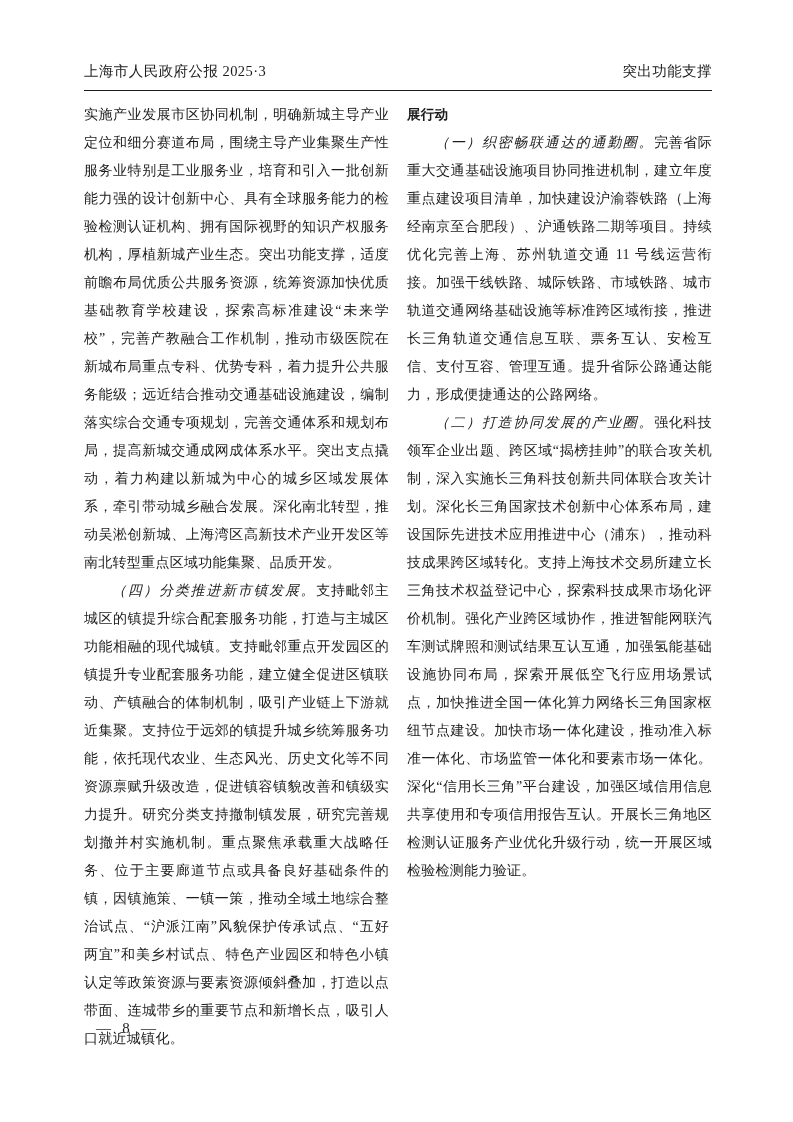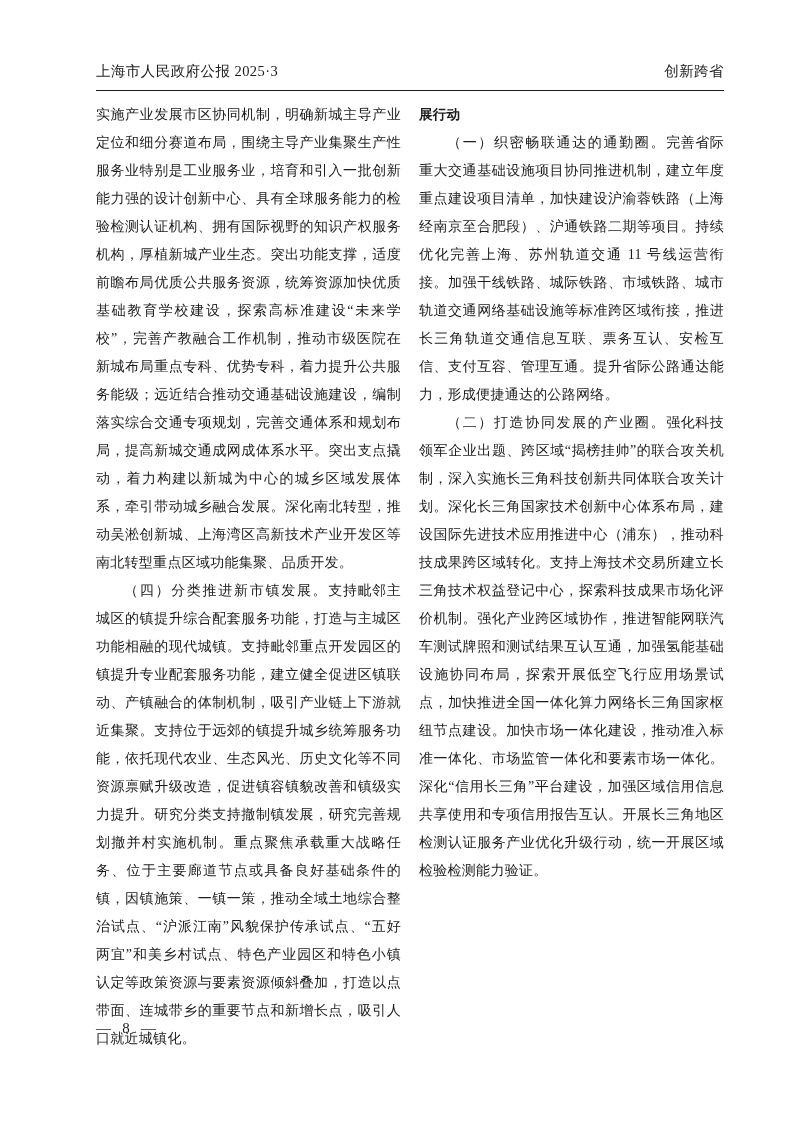--- a/index.html
+++ b/index.html
@@ -8,21 +8,21 @@
     width: 793px;
     height: 1122px;
     margin: 0 auto;
     background: #ffffff;
     font-family: "Liberation Serif", serif;
     color: #1c1c1c;
     overflow: hidden;
   }
   .content {
     position: absolute;
-    left: 96px;
+    left: 84px;
     top: 62px;
     width: 628px;
   }
   .header-row {
     display: flex;
     justify-content: space-between;
     align-items: flex-end;
     font-size: 14.5px;
     padding-bottom: 9px;
     border-bottom: 1.5px solid #1c1c1c;
@@ -36,20 +36,21 @@
   .col {
     width: 305px;
     font-size: 14px;
     line-height: 28px;
     text-align: justify;
   }
   .para { margin: 0; }
   .para.indent { text-indent: 2em; }
   .run-normal { letter-spacing: 0.02em; }
   .run-kai {
+    font-style: italic;
     letter-spacing: 0.10em;
   }
   .run-bold {
     font-family: Liberation Sans, sans-serif;
     font-weight: 700;
     font-size: 13.6px;
     letter-spacing: 0.01em;
   }
   .footer-pageno {
     position: absolute;
@@ -59,21 +60,21 @@
     letter-spacing: 0.25em;
   }
 </style>
 </head>
 <body>
 
 <div class="page">
   <div class="content">
     <div class="header-row">
       <span>上海市人民政府公报 2025·3</span>
-      <span>创新跨省</span>
+      <span>突出功能支撑</span>
     </div>
     <div class="columns">
       <div class="col">
           <p class="para"><span class="run-normal">实施产业发展市区协同机制，明确新城主导产业定位和细分赛道布局，围绕主导产业集聚生产性服务业特别是工业服务业，培育和引入一批创新能力强的设计创新中心、具有全球服务能力的检验检测认证机构、拥有国际视野的知识产权服务机构，厚植新城产业生态。突出功能支撑，适度前瞻布局优质公共服务资源，统筹资源加快优质基础教育学校建设，探索高标准建设“未来学校”，完善产教融合工作机制，推动市级医院在新城布局重点专科、优势专科，着力提升公共服务能级；远近结合推动交通基础设施建设，编制落实综合交通专项规划，完善交通体系和规划布局，提高新城交通成网成体系水平。突出支点撬动，着力构建以新城为中心的城乡区域发展体系，牵引带动城乡融合发展。深化南北转型，推动吴淞创新城、上海湾区高新技术产业开发区等南北转型重点区域功能集聚、品质开发。</span></p>
           <p class="para indent"><span class="run-kai">（四）分类推进新市镇发展。</span><span class="run-normal">支持毗邻主城区的镇提升综合配套服务功能，打造与主城区功能相融的现代城镇。支持毗邻重点开发园区的镇提升专业配套服务功能，建立健全促进区镇联动、产镇融合的体制机制，吸引产业链上下游就近集聚。支持位于远郊的镇提升城乡统筹服务功能，依托现代农业、生态风光、历史文化等不同资源禀赋升级改造，促进镇容镇貌改善和镇级实力提升。研究分类支持撤制镇发展，研究完善规划撤并村实施机制。重点聚焦承载重大战略任务、位于主要廊道节点或具备良好基础条件的镇，因镇施策、一镇一策，推动全域土地综合整治试点、“沪派江南”风貌保护传承试点、“五好两宜”和美乡村试点、特色产业园区和特色小镇认定等政策资源与要素资源倾斜叠加，打造以点带面、连城带乡的重要节点和新增长点，吸引人口就近城镇化。</span></p>
         </div>
       <div class="col">
           <p class="para"><span class="run-bold">展行动</span></p>
           <p class="para indent"><span class="run-kai">（一）织密畅联通达的通勤圈。</span><span class="run-normal">完善省际重大交通基础设施项目协同推进机制，建立年度重点建设项目清单，加快建设沪渝蓉铁路（上海经南京至合肥段）、沪通铁路二期等项目。持续优化完善上海、苏州轨道交通 11 号线运营衔接。加强干线铁路、城际铁路、市域铁路、城市轨道交通网络基础设施等标准跨区域衔接，推进长三角轨道交通信息互联、票务互认、安检互信、支付互容、管理互通。提升省际公路通达能力，形成便捷通达的公路网络。</span></p>
           <p class="para indent"><span class="run-kai">（二）打造协同发展的产业圈。</span><span class="run-normal">强化科技领军企业出题、跨区域“揭榜挂帅”的联合攻关机制，深入实施长三角科技创新共同体联合攻关计划。深化长三角国家技术创新中心体系布局，建设国际先进技术应用推进中心（浦东），推动科技成果跨区域转化。支持上海技术交易所建立长三角技术权益登记中心，探索科技成果市场化评价机制。强化产业跨区域协作，推进智能网联汽车测试牌照和测试结果互认互通，加强氢能基础设施协同布局，探索开展低空飞行应用场景试点，加快推进全国一体化算力网络长三角国家枢纽节点建设。加快市场一体化建设，推动准入标准一体化、市场监管一体化和要素市场一体化。深化“信用长三角”平台建设，加强区域信用信息共享使用和专项信用报告互认。开展长三角地区检测认证服务产业优化升级行动，统一开展区域检验检测能力验证。</span></p>

